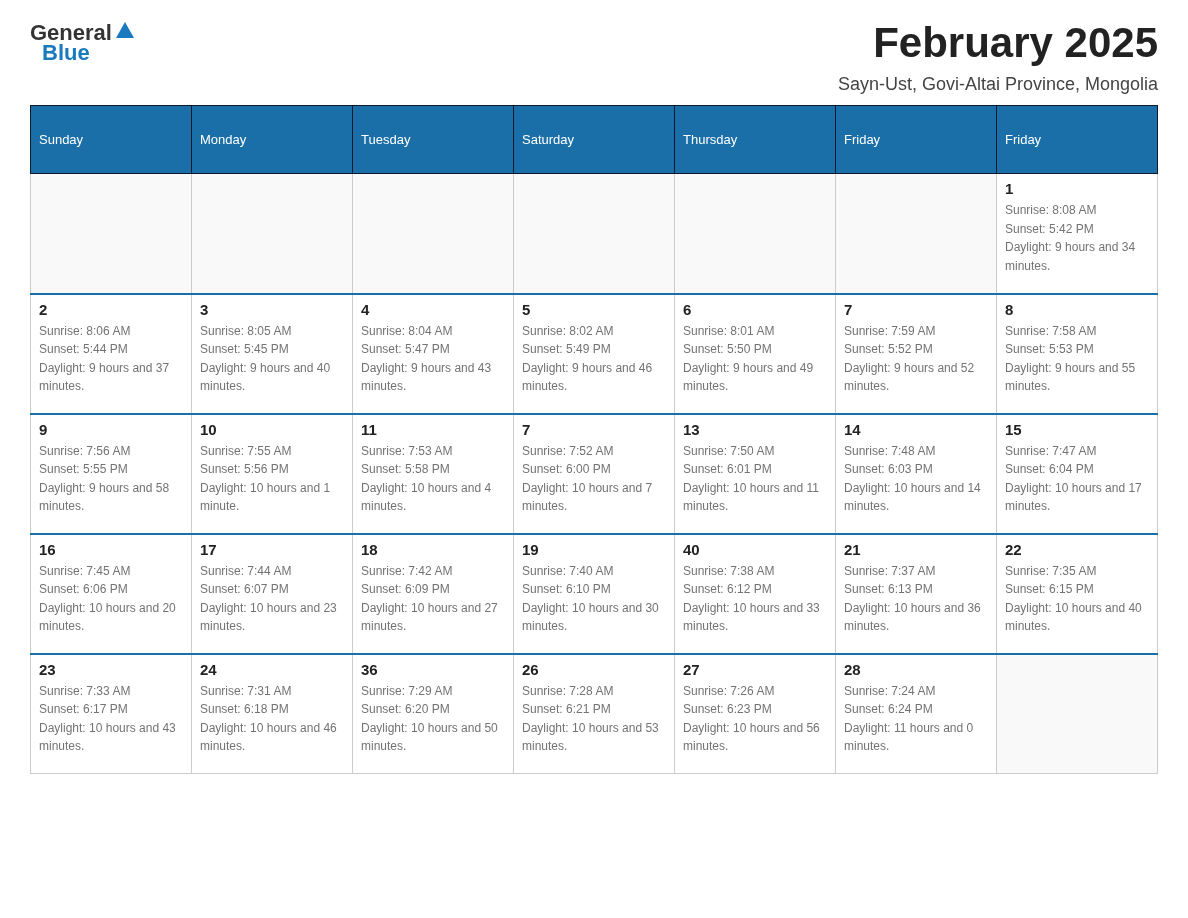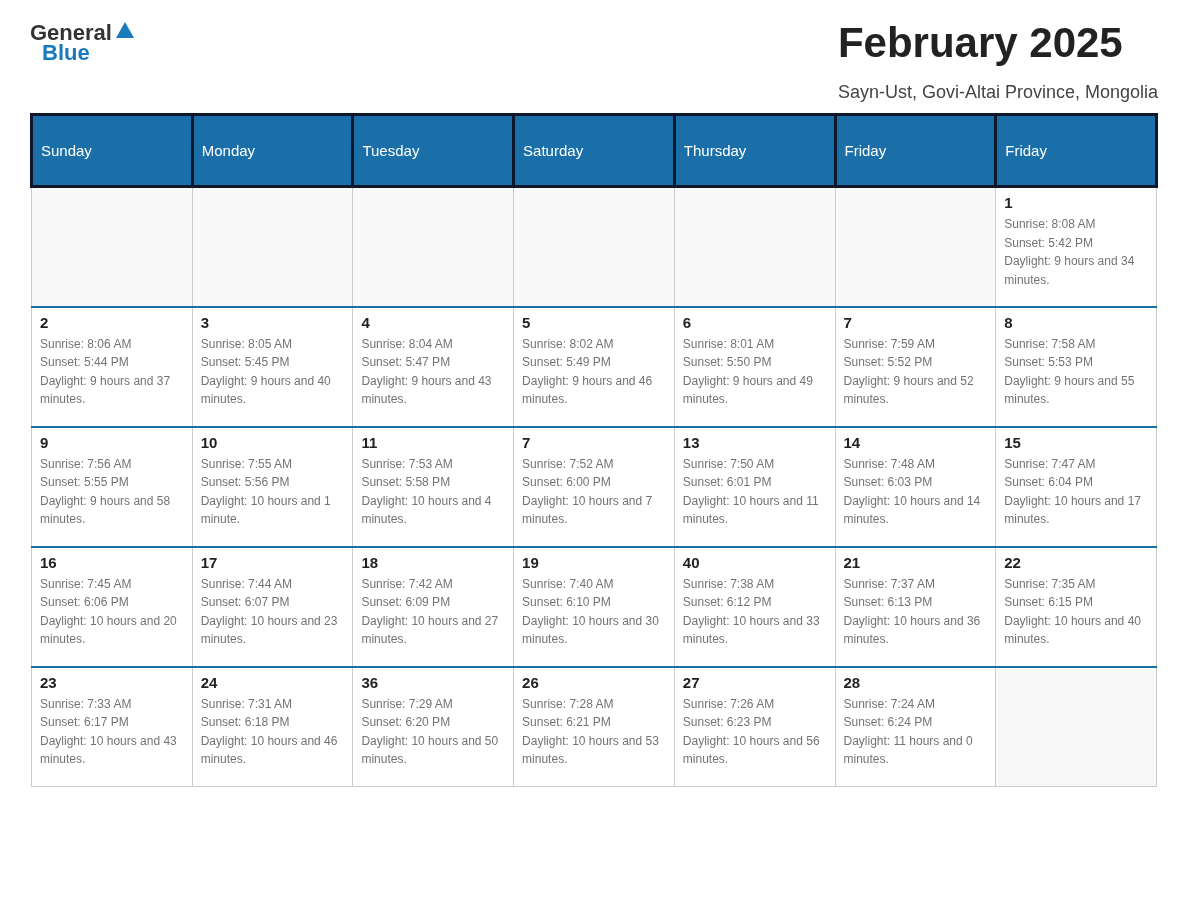--- a/index.html
+++ b/index.html
@@ -20,46 +20,46 @@
       font-size: 22px;
       font-weight: bold;
       color: #333;
     }
     .logo-text-blue {
       font-size: 22px;
       font-weight: bold;
       color: #1a7abf;
     }
     .title-block {
-      text-align: left;
+      text-align: right;
     }
     .month-title {
       font-size: 42px;
       font-weight: bold;
       color: #222;
       line-height: 1.1;
     }
     .location-title {
       font-size: 18px;
       color: #444;
-      margin-top: 16px;
+      margin-top: 8px;
     }
     .calendar {
       width: 100%;
       border-collapse: collapse;
       margin-top: 10px;
     }
     .calendar th {
       background-color: #1a6fa8;
       color: #fff;
       padding: 26px 8px;
-      font-size: 15px;
+      font-size: 13px;
       font-weight: normal;
       text-align: left;
-      border: 3px solid #0f172a;
+      border: 1px solid #0f172a;
     }
     .calendar td {
       border: 1px solid #ccc;
       vertical-align: top;
       padding: 6px 8px;
       width: 14.28%;
       font-size: 12.5px;
       color: #333;
       min-height: 100px;
       height: 120px;

